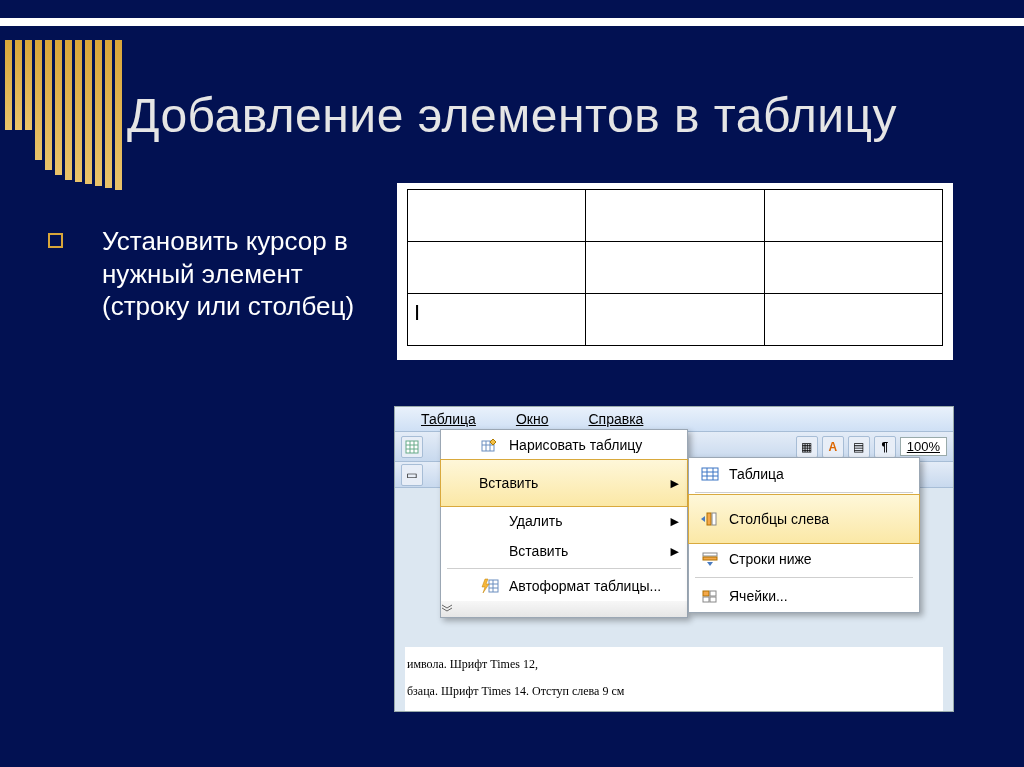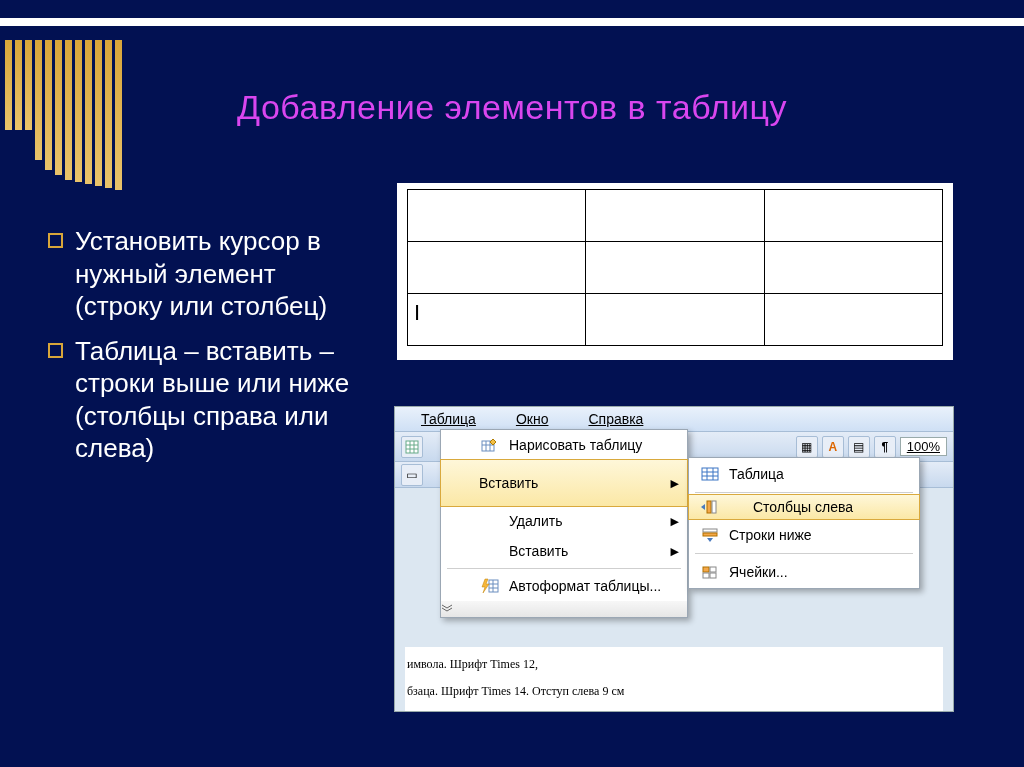--- a/index.html
+++ b/index.html
@@ -26,37 +26,38 @@
   }
   .stripe {
     width: 7px;
     background: linear-gradient(to bottom, #d8a63a, #e9c36b);
   }
   .title {
     position: absolute;
     top: 88px;
     left: 0; right: 0;
     text-align: center;
-    color: #d946ef;
-    font-size: 34px;
+    color: #e5e5e5;
+    font-size: 48px;
     font-weight: 400;
     letter-spacing: 0.5px;
   }
   .bullets {
     position: absolute;
     top: 225px;
     left: 48px;
     width: 320px;
     color: #fff;
     font-size: 26px;
     line-height: 1.25;
   }
   .bullet {
     display: flex;
     margin-bottom: 12px;
+    gap: 27px;
   }
   .bullet-box {
     width: 15px; height: 15px;
     border: 2px solid #d8a63a;
     margin-top: 8px;
     margin-right: 12px;
     flex-shrink: 0;
   }
   .sample-table-wrap {
     position: absolute;
@@ -172,22 +173,21 @@
   }
   .sub-item .icon-col {
     width: 30px; height: 20px;
     display: inline-flex; align-items: center; justify-content: center;
     margin-right: 4px;
   }
   .sub-item.highlight {
     background: linear-gradient(#fef7d9, #fbe8a6);
     border: 1px solid #d9a93d;
     margin: -1px;
-    padding: 2px 6px;
-    gap: 24px;
+    padding: 14px 6px;
   }
   .doc-bg {
     position: absolute;
     top: 240px; left: 10px; right: 10px; bottom: 0;
     background: #fff;
     font-family: "Times New Roman", serif;
     font-size: 12px;
     color: #000;
     padding-top: 4px;
     white-space: nowrap;
@@ -215,24 +215,20 @@
   <div class="stripe" style="height:150px"></div>
 </div>
 
 <h1 class="title">Добавление элементов в таблицу</h1>
 
 <div class="bullets">
   <div class="bullet">
     <div class="bullet-box"></div>
     <div>Установить курсор в нужный элемент (строку или столбец)</div>
   </div>
-  <div class="bullet">
-    <div class="bullet-box"></div>
-    <div>Таблица – вставить – строки выше или ниже (столбцы справа или слева)</div>
-  </div>
 </div>
 
 <div class="sample-table-wrap">
   <table class="sample-table">
     <tbody>
         <tr>
           <td></td>
           <td></td>
           <td></td>
         </tr>

